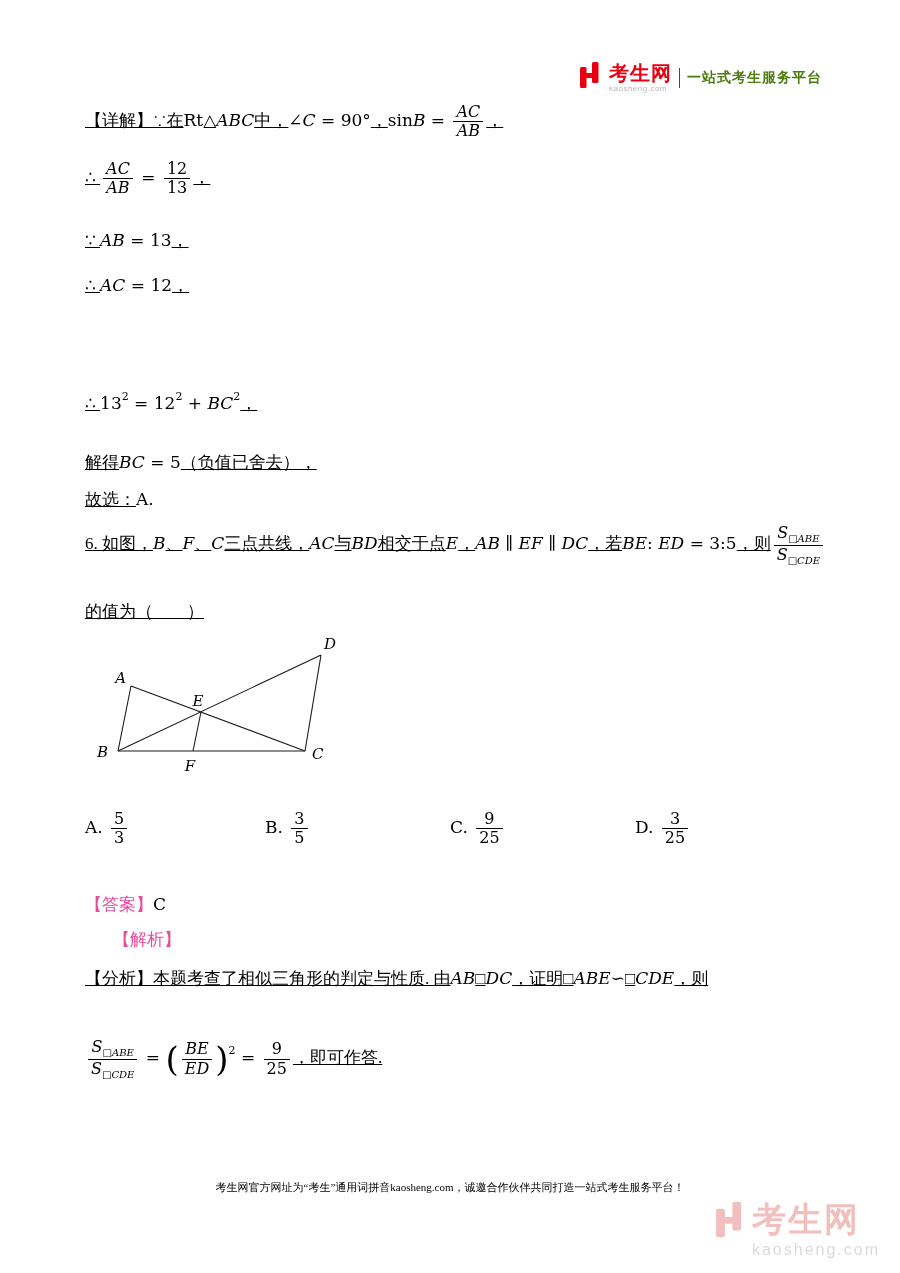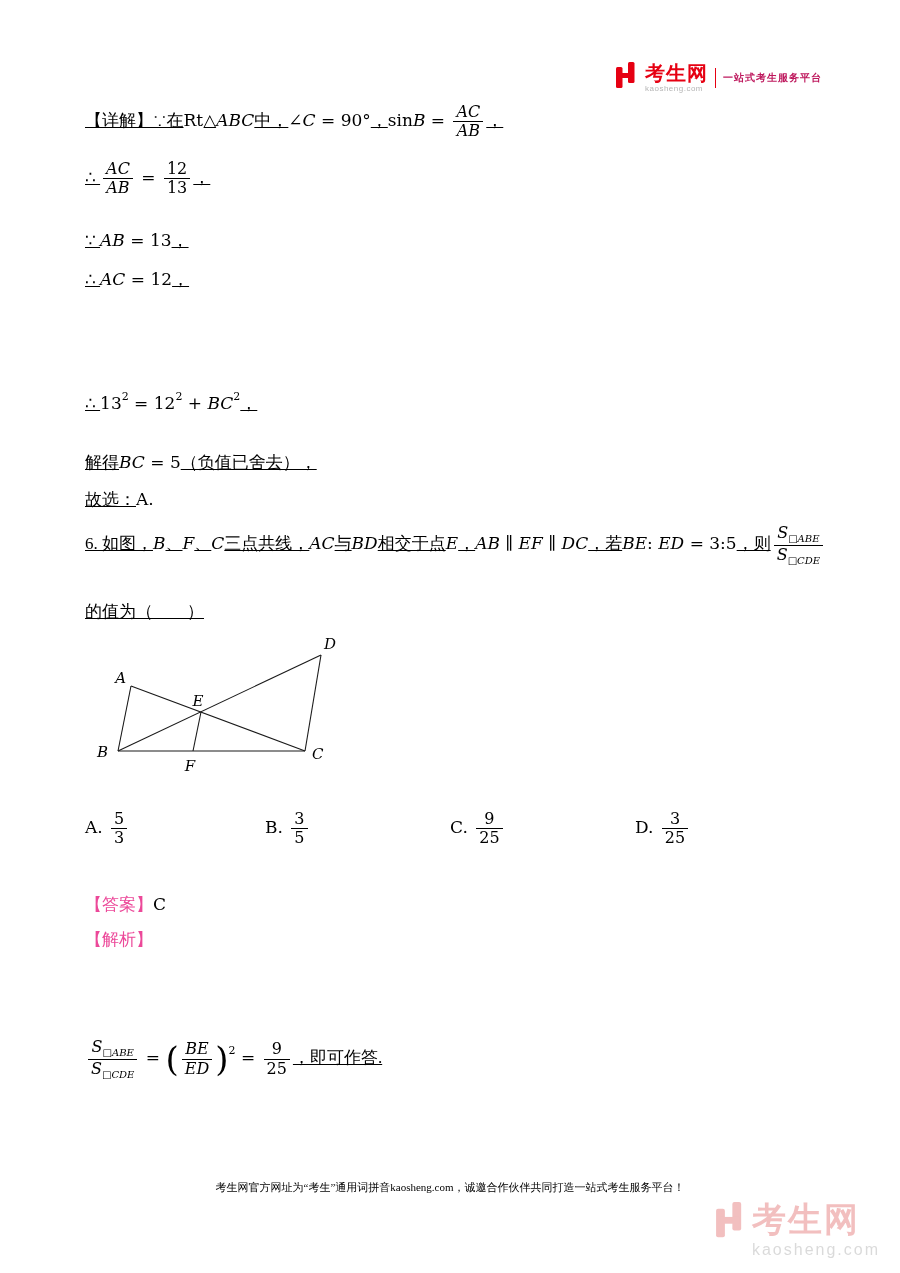--- a/index.html
+++ b/index.html
@@ -5,40 +5,40 @@
   html,body{margin:0;padding:0;background:#ffffff;}
   .page{position:relative;width:900px;height:1273px;background:#fff;overflow:hidden;
         font-family:"Liberation Serif","DejaVu Serif",serif;color:#000;}
 
   
   .brand-header{position:absolute;top:62px;right:78px;display:flex;align-items:center;gap:7px;}
   .logo-text-block{display:flex;flex-direction:column;line-height:1;}
   .logo-name{color:#e60012;font-weight:bold;font-size:20px;font-family:"Liberation Sans",sans-serif;letter-spacing:1px;}
   .logo-domain{color:#b5b5b5;font-size:8px;font-family:"Liberation Sans",sans-serif;margin-top:2px;letter-spacing:.5px;}
   .logo-divider{width:1px;height:20px;background:#e60012;}
-  .logo-tagline{color:#be185d;font-size:10px;font-weight:bold;font-family:Liberation Sans, sans-serif;letter-spacing:1px;}
+  .logo-tagline{color:#4d7c0f;font-size:14px;font-weight:bold;font-family:Liberation Sans, sans-serif;letter-spacing:1px;}
 
   
   .l{position:absolute;left:85px;white-space:nowrap;font-size:17px;line-height:1.45;}
   .cn{font-family:"Liberation Serif","DejaVu Serif",serif;text-decoration:underline;}
   .rm{font-family:"DejaVu Serif",serif;}
   .it{font-family:"DejaVu Serif",serif;font-style:italic;}
   .blue{color:#ec4899;font-family:"Liberation Serif","DejaVu Serif",serif;}
   .paren{font-family:"DejaVu Serif",serif;font-size:34px;vertical-align:middle;line-height:.9;}
   sup{font-size:11px;font-family:"DejaVu Serif",serif;position:relative;top:-2px;}
   sub{font-size:10px;font-family:"DejaVu Serif",serif;font-style:italic;}
 
   .frac{display:inline-block;vertical-align:middle;text-align:center;margin:0 3px;line-height:1.15;font-size:16px;}
   .frac .num{display:block;border-bottom:1px solid #000;padding:0 3px;}
   .frac .den{display:block;padding:0 3px;}
 
-  .l1{top:103px;} .l2{top:160px;} .l3{top:228px;} .l4{top:267px;}
+  .l1{top:103px;} .l2{top:160px;} .l3{top:228px;} .l4{top:273px;}
   .l5{top:333px;} .l6{top:391px;} .l7{top:450px;} .l8{top:487px;}
   .q6{top:524px;width:735px;} .q6b{top:600px;}
-  .ans{top:892px;} .jiexi{top:928px;} .fenxi{top:966px;} .formula{top:1038px;}
+  .ans{top:892px;} .jiexi{top:928px;margin-left:28px;} .fenxi{top:966px;} .formula{top:1038px;}
 
   
   .figure{position:absolute;top:633px;left:88px;}
   .figure text{font-family:"DejaVu Serif",serif;font-style:italic;font-size:15px;fill:#000;}
 
   
   .options{position:absolute;top:810px;left:85px;width:735px;height:52px;}
   .opt{position:absolute;white-space:nowrap;font-size:17px;}
   .optA{left:0;} .optB{left:180px;} .optC{left:365px;} .optD{left:550px;}
 
@@ -100,20 +100,21 @@
 
   <div class="options">
     <span class="opt optA"><span class="rm">A. </span><span class="frac"><span class="num"><span class="rm">5</span></span><span class="den"><span class="rm">3</span></span></span></span>
     <span class="opt optB"><span class="rm">B. </span><span class="frac"><span class="num"><span class="rm">3</span></span><span class="den"><span class="rm">5</span></span></span></span>
     <span class="opt optC"><span class="rm">C. </span><span class="frac"><span class="num"><span class="rm">9</span></span><span class="den"><span class="rm">25</span></span></span></span>
     <span class="opt optD"><span class="rm">D. </span><span class="frac"><span class="num"><span class="rm">3</span></span><span class="den"><span class="rm">25</span></span></span></span>
   </div>
 
   <div class="l ans"><span class="blue">【答案】</span><span class="rm">C</span></div>
   <div class="l jiexi"><span class="blue">【解析】</span></div>
+  <div class="l fenxi"><span class="cn">【分析】本题考查了相似三角形的判定与性质. 由</span><span class="it">AB</span><span class="cn">□</span><span class="it">DC</span><span class="cn">，证明</span><span class="cn">□</span><span class="it">ABE</span><span class="rm">∽</span><span class="cn">□</span><span class="it">CDE</span><span class="cn">，则</span></div>
   <div class="l formula"><span class="frac"><span class="num"><span class="it">S</span><sub>□ABE</sub></span><span class="den"><span class="it">S</span><sub>□CDE</sub></span></span><span class="rm"> = </span><span class="paren">(</span><span class="frac"><span class="num"><span class="it">BE</span></span><span class="den"><span class="it">ED</span></span></span><span class="paren">)</span><sup>2</sup><span class="rm"> = </span><span class="frac"><span class="num"><span class="rm">9</span></span><span class="den"><span class="rm">25</span></span></span><span class="cn">，即可作答.</span></div>
 
   <div class="footer">考生网官方网址为“考生”通用词拼音kaosheng.com，诚邀合作伙伴共同打造一站式考生服务平台！</div>
 
   <div class="watermark">
     <span>
       <svg width="30" height="38" viewBox="0 0 22 28">
         <rect x="0" y="5" width="6.5" height="21" rx="1.5" fill="#f2bcbc"></rect>
         <rect x="12" y="0" width="6.5" height="21" rx="1.5" fill="#f2bcbc"></rect>
         <rect x="3" y="11" width="14" height="5" fill="#f2bcbc"></rect>

